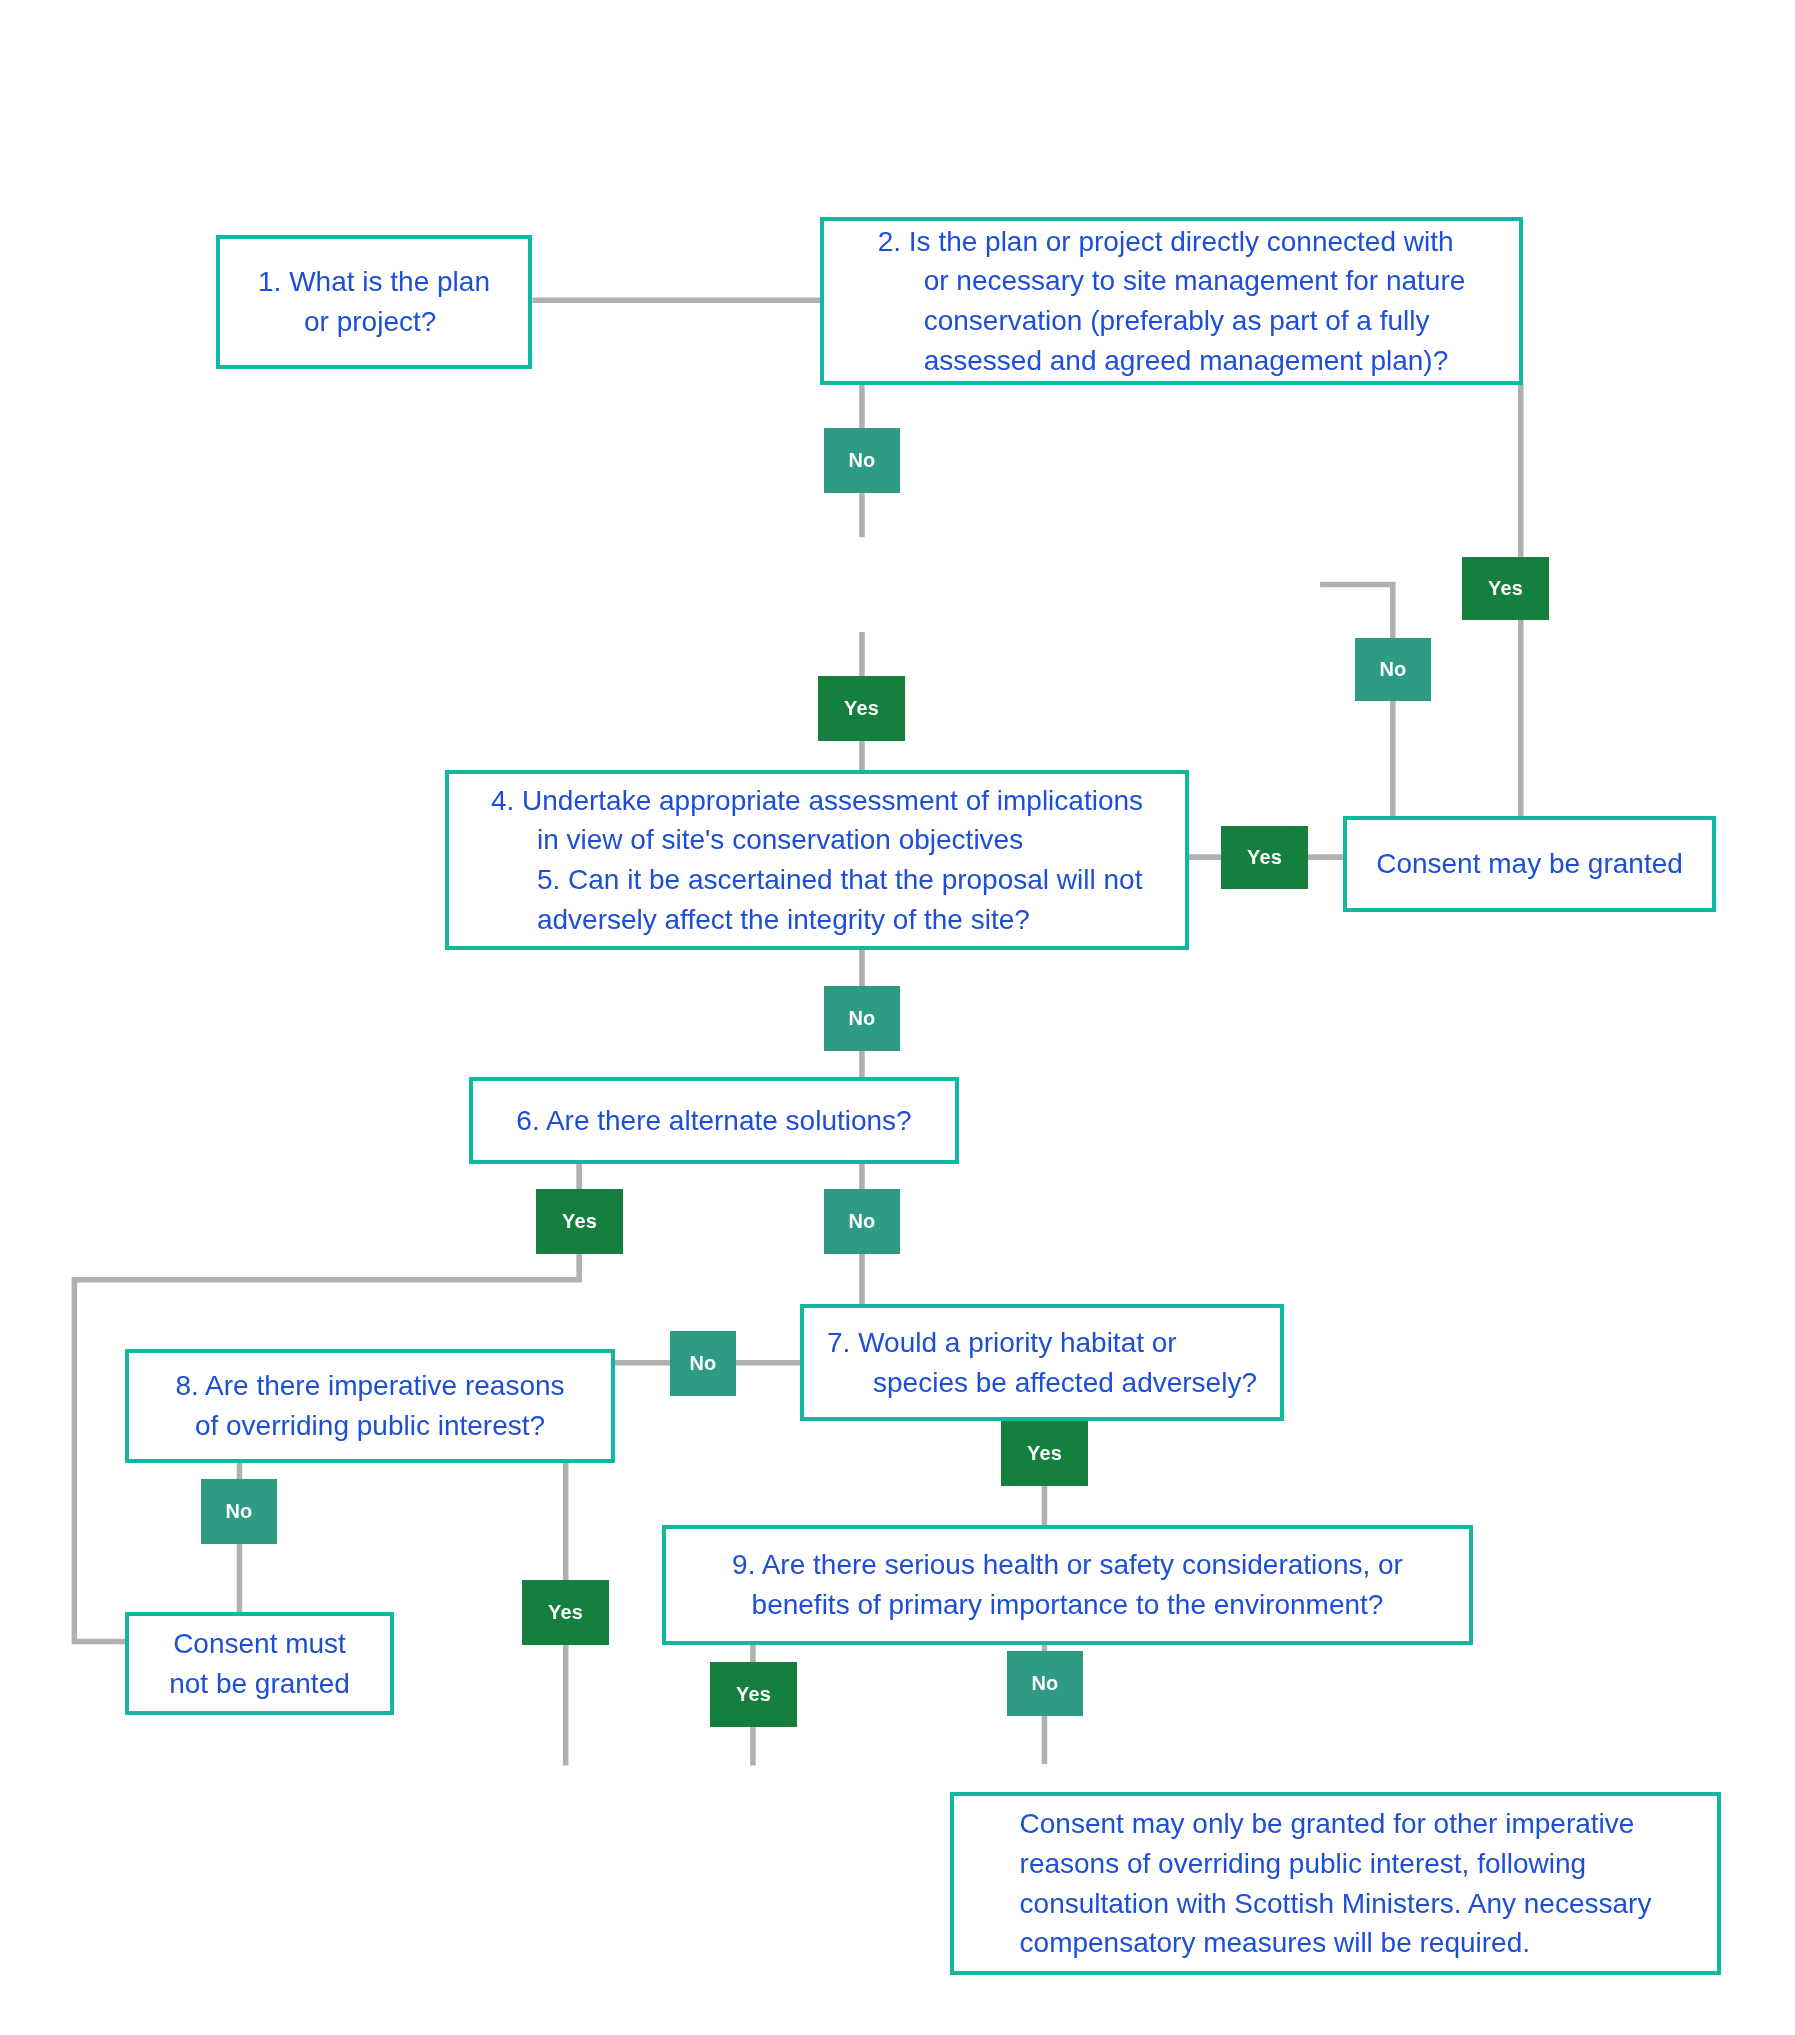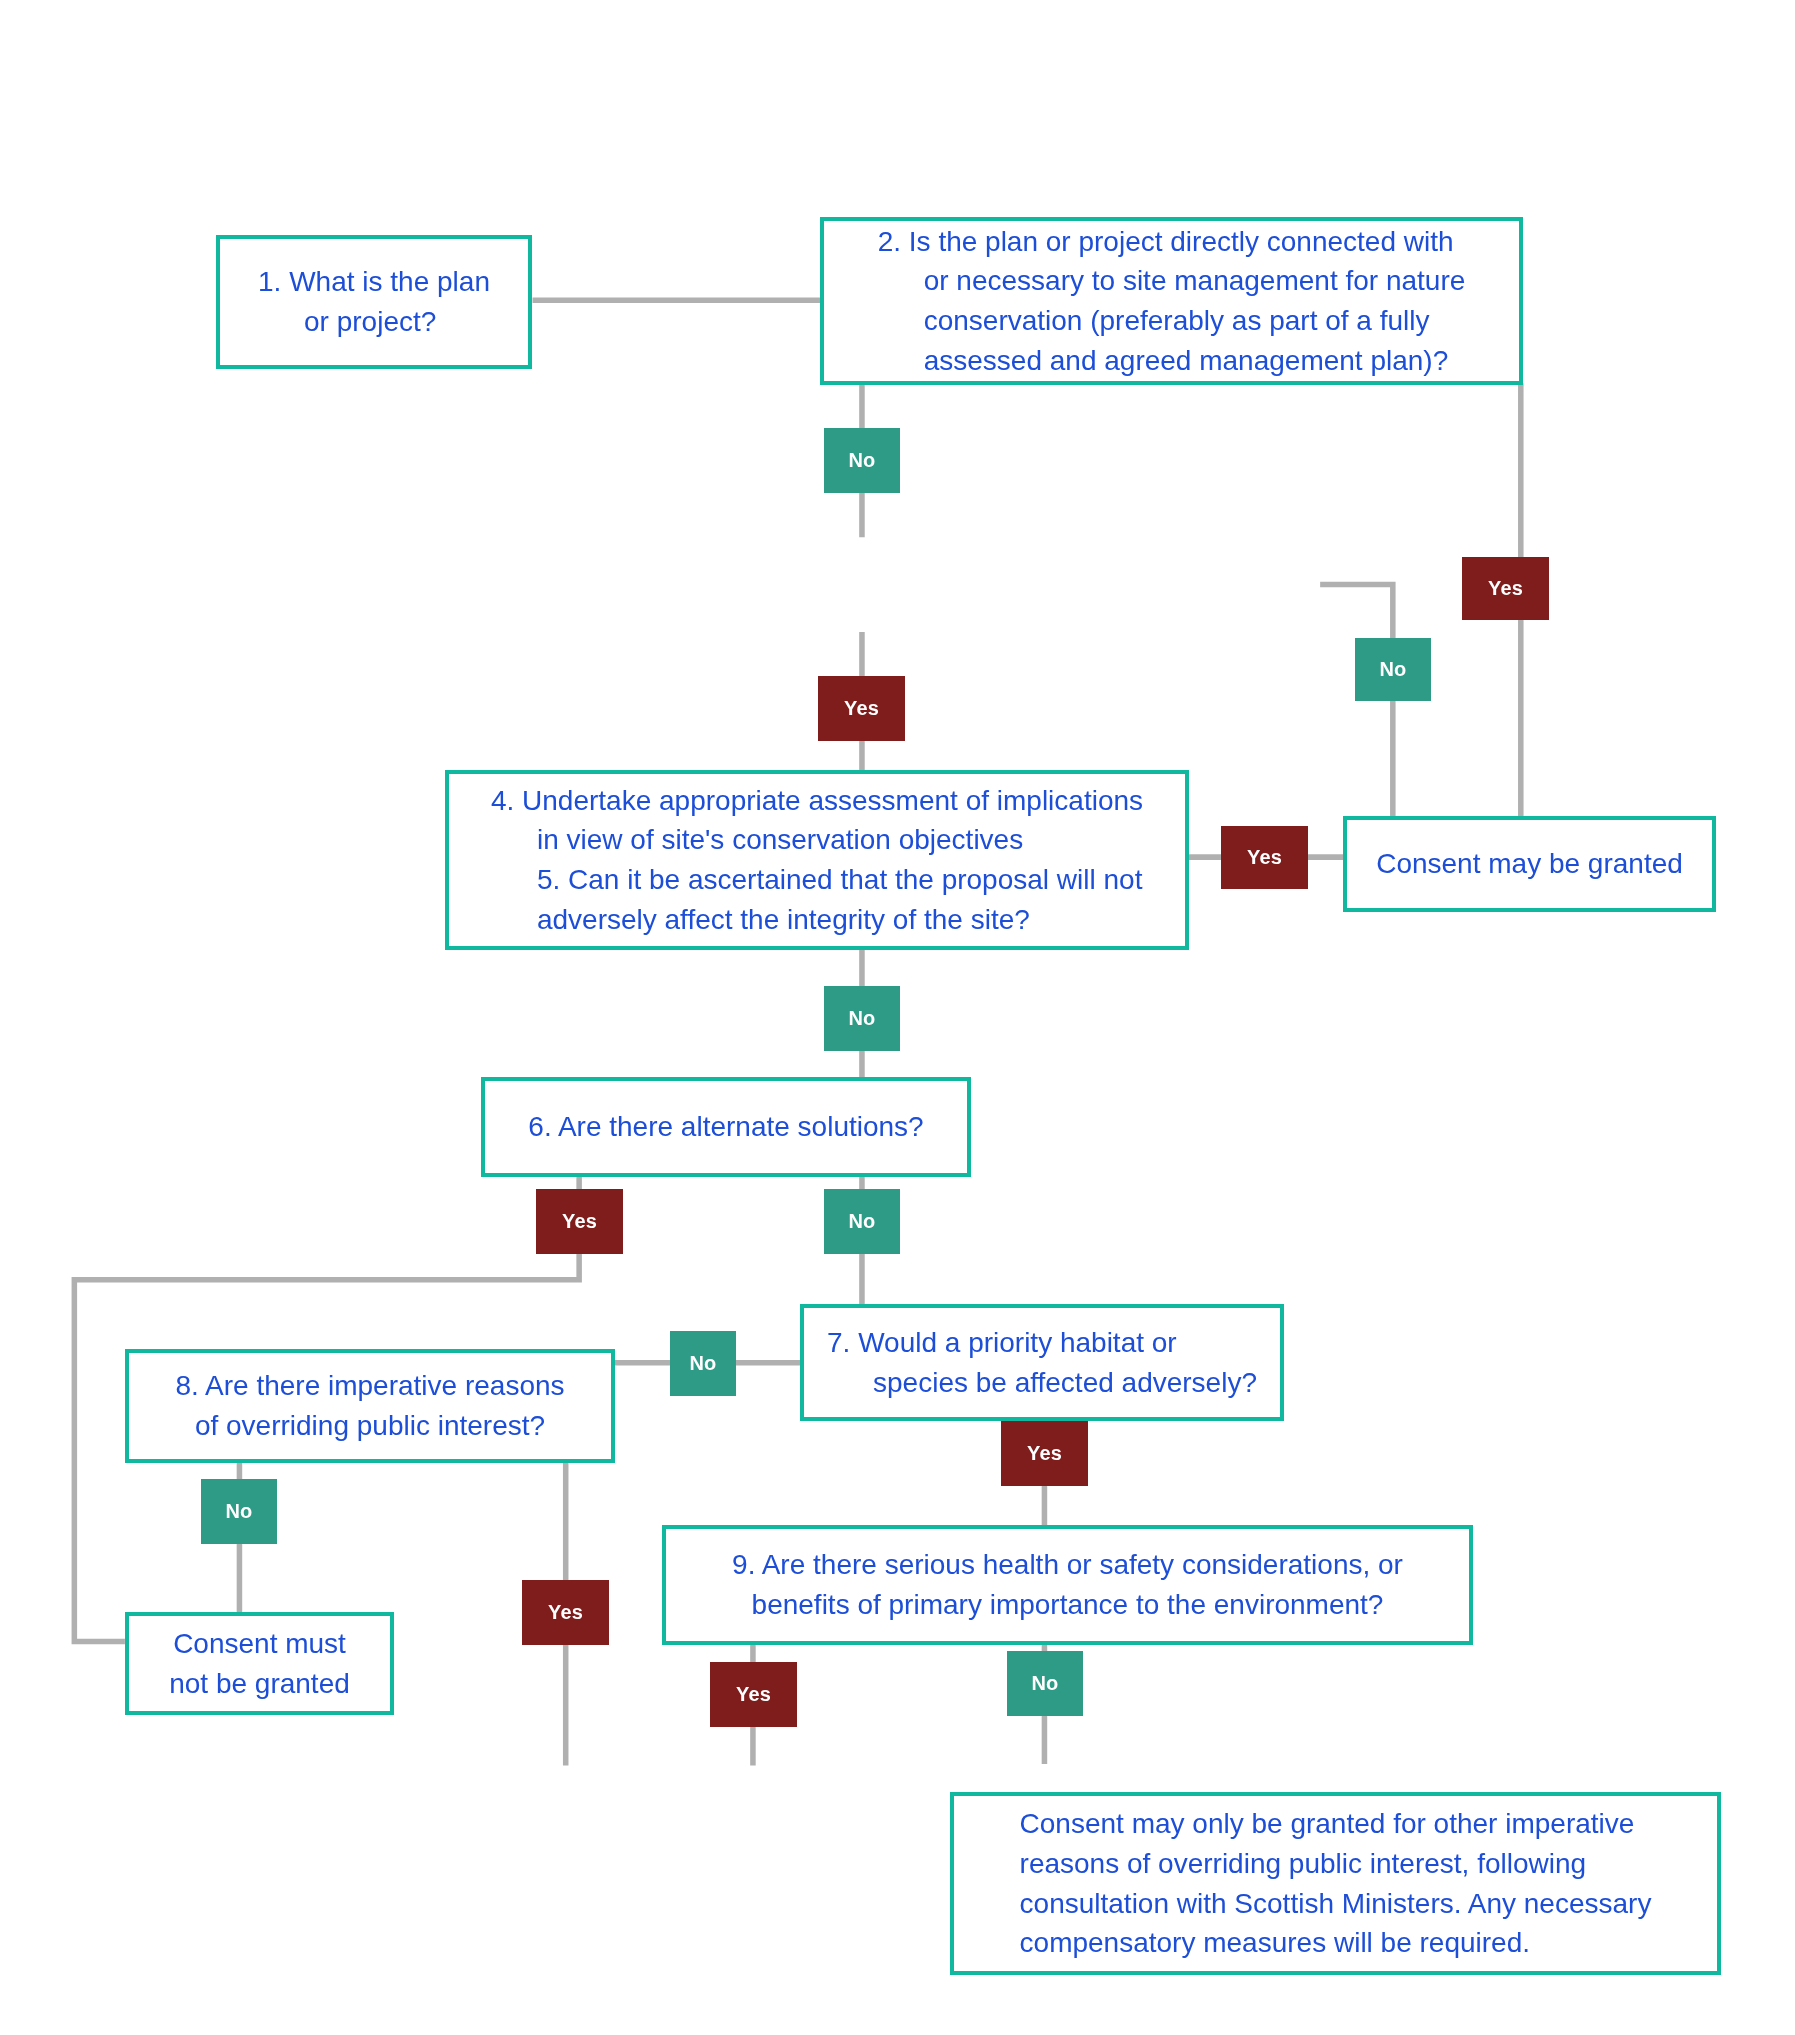--- a/index.html
+++ b/index.html
@@ -63,21 +63,21 @@
     z-index: 4;
     box-sizing: border-box;
     display: flex;
     align-items: center;
     justify-content: center;
     color: #ffffff;
     font-weight: bold;
     font-size: 20px;
     letter-spacing: 0.2px;
   }
-  .badge.yes { background: #7f1d1d; }
+  .badge.yes { background: #15803d; }
   .badge.no  { background: #2e9b86; }
 </style>
 </head>
 <body>
 
 <div id="canvas">
 
   <svg id="wires" viewBox="0 0 2272 2576" width="1795" height="2035" xmlns="http://www.w3.org/2000/svg">
     <g stroke="#b0b0b0" stroke-width="7" fill="none" stroke-linecap="butt">
 
@@ -127,21 +127,21 @@
   </div>
 
 
   <div class="node num leftflow" style="left:445px; top:770px; width:744px; height:180px;">
     <span class="txt">4. Undertake appropriate assessment of implications
 in view of site's conservation objectives
 5. Can it be ascertained that the proposal will not
 adversely affect the integrity of the site?</span>
   </div>
 
-  <div class="node num centered" style="left:481px; top:1077px; width:490px; height:100px;">
+  <div class="node num centered" style="left:469px; top:1077px; width:490px; height:87px;">
     <span class="txt">6.  Are there alternate solutions?</span>
   </div>
 
   <div class="node num leftflow" style="left:800px; top:1304px; width:484px; height:117px;">
     <span class="txt">7.  Would a priority habitat or
 species be affected adversely?</span>
   </div>
 
   <div class="node num centered" style="left:125px; top:1349px; width:490px; height:114px;">
     <span class="txt">8. Are there imperative reasons

